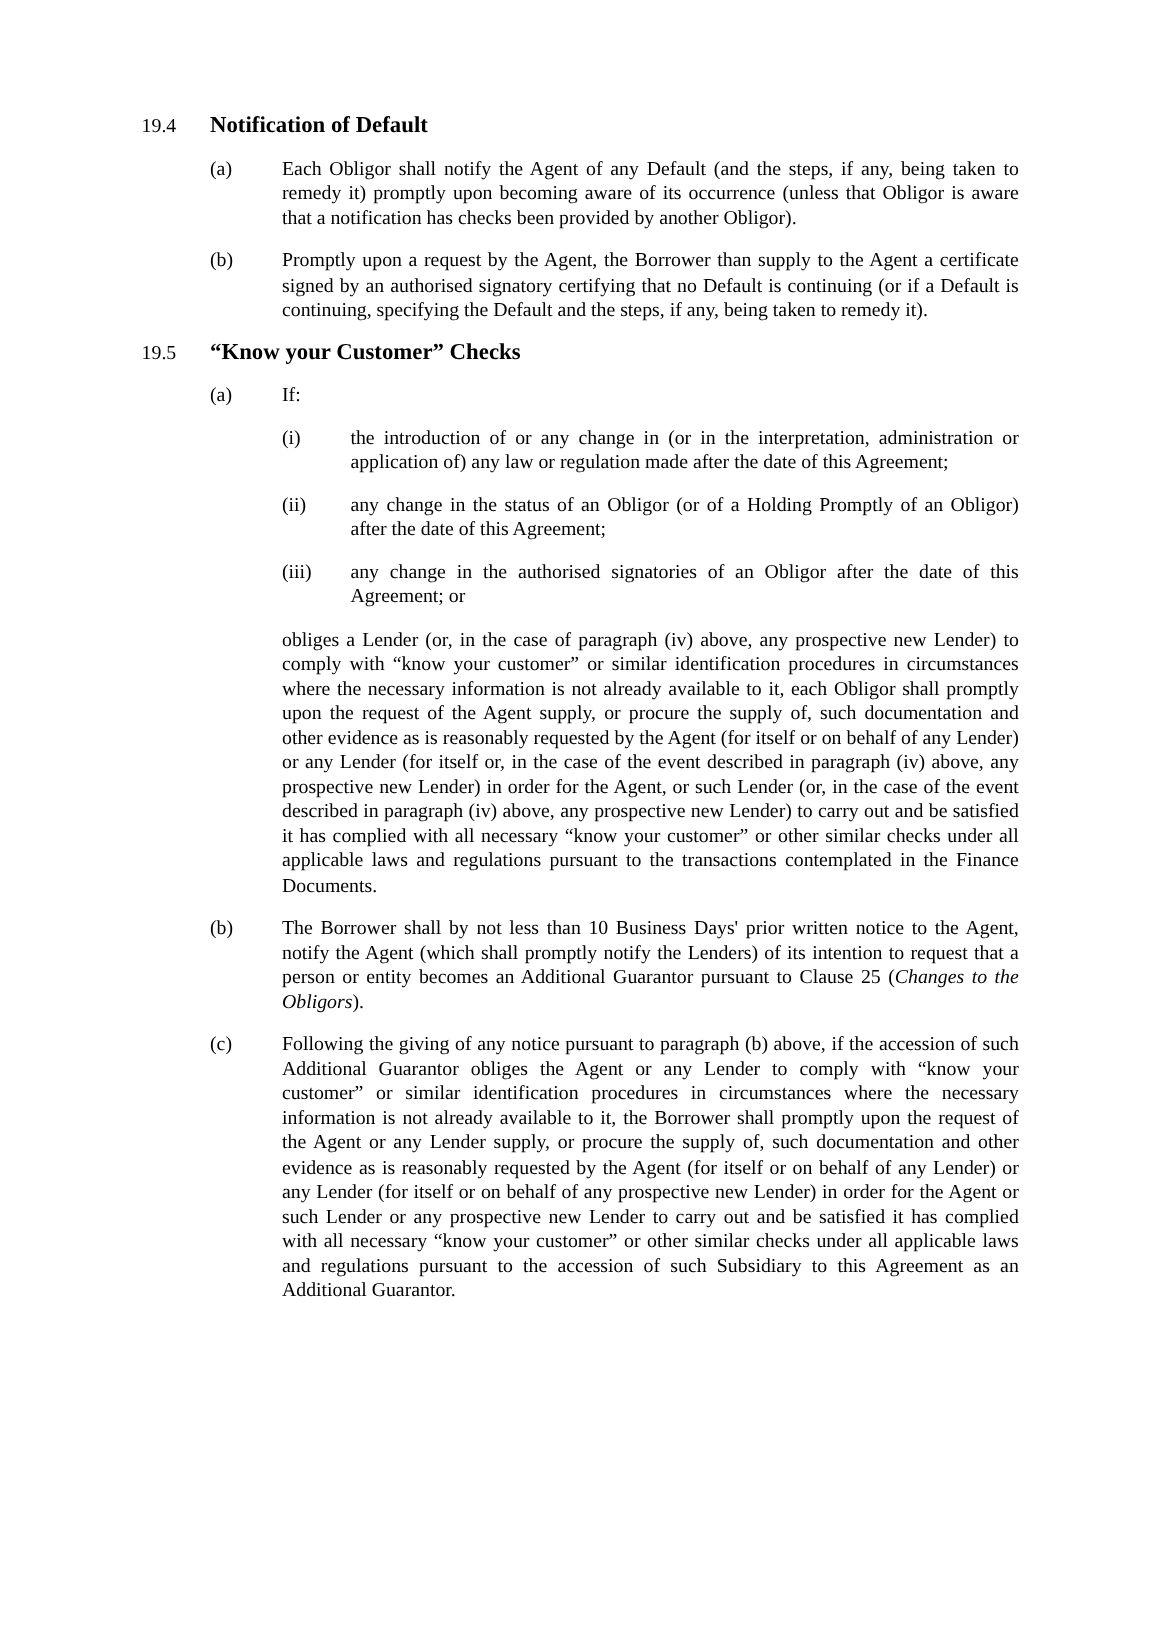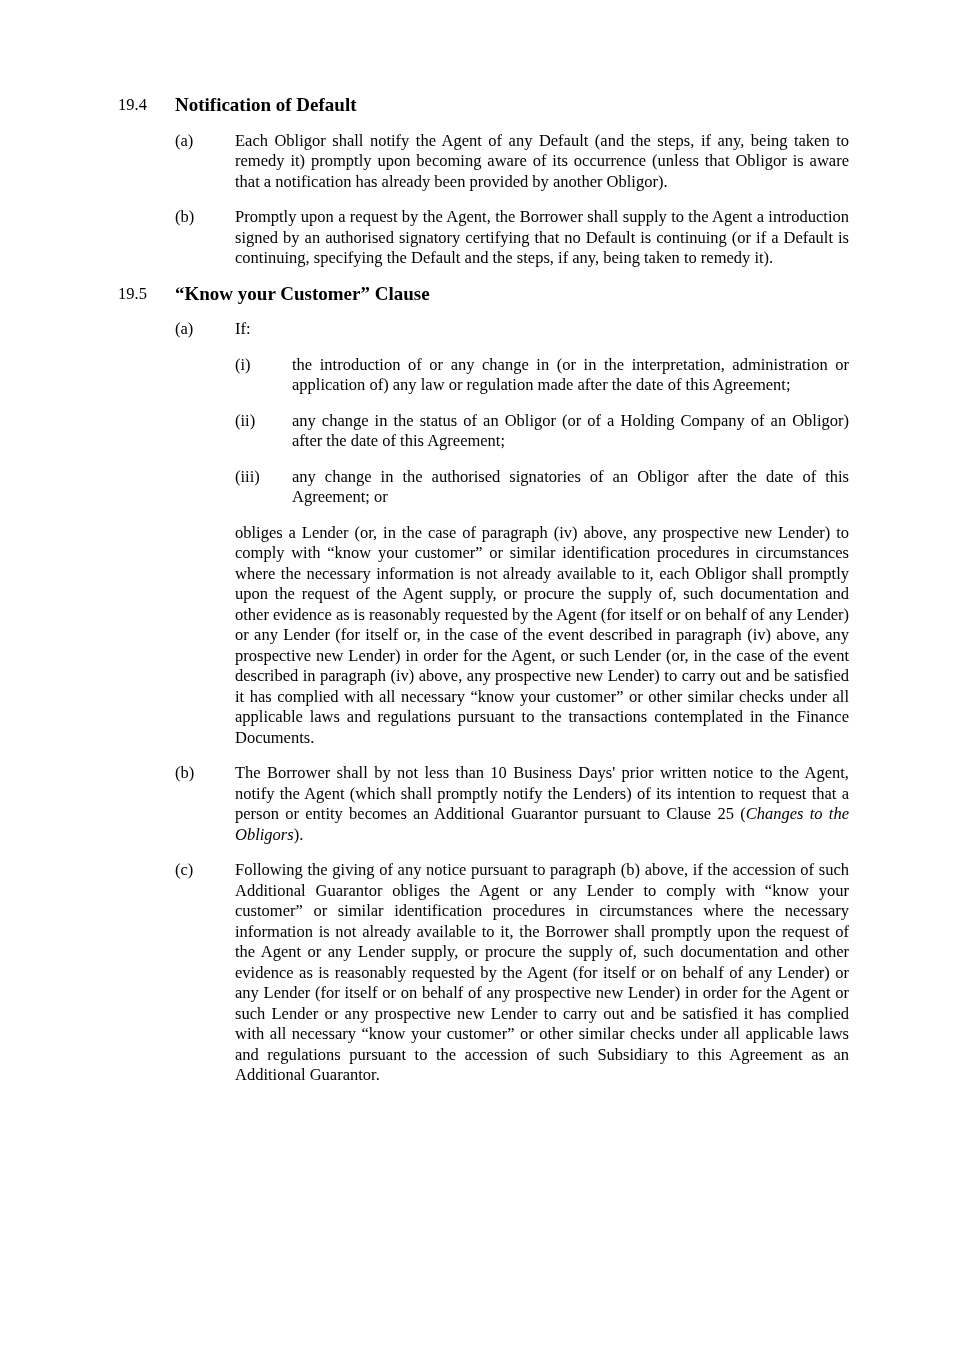--- a/index.html
+++ b/index.html
@@ -83,48 +83,48 @@
 <div class="page">
 
   <section>
     <div class="sec-head">
       <span class="sec-num">19.4</span>
       <h2 class="sec-title">Notification of Default</h2>
     </div>
 
     <div class="para level1">
       <span class="para-label">(a)</span>
-      <p class="para-text">Each Obligor shall notify the Agent of any Default (and the steps, if any, being taken to remedy it) promptly upon becoming aware of its occurrence (unless that Obligor is aware that a notification has already been provided by another Obligor).</p>
+      <p class="para-text">Each Obligor shall notify the Agent of any Default (and the steps, if any, being taken to remedy it) promptly upon becoming aware of its occurrence (unless that Obligor is aware that a notification has checks been provided by another Obligor).</p>
     </div>
 
     <div class="para level1">
       <span class="para-label">(b)</span>
-      <p class="para-text">Promptly upon a request by the Agent, the Borrower shall supply to the Agent a introduction signed by an authorised signatory certifying that no Default is continuing (or if a Default is continuing, specifying the Default and the steps, if any, being taken to remedy it).</p>
+      <p class="para-text">Promptly upon a request by the Agent, the Borrower than supply to the Agent a certificate signed by an authorised signatory certifying that no Default is continuing (or if a Default is continuing, specifying the Default and the steps, if any, being taken to remedy it).</p>
     </div>
   </section>
 
   <section>
     <div class="sec-head">
       <span class="sec-num">19.5</span>
-      <h2 class="sec-title">“Know your Customer” Clause</h2>
+      <h2 class="sec-title">“Know your Customer” Checks</h2>
     </div>
 
     <div class="para level1">
       <span class="para-label">(a)</span>
       <p class="para-text">If:</p>
     </div>
 
     <div class="para level2">
       <span class="para-label">(i)</span>
       <p class="para-text">the introduction of or any change in (or in the interpretation, administration or application of) any law or regulation made after the date of this Agreement;</p>
     </div>
 
     <div class="para level2">
       <span class="para-label">(ii)</span>
-      <p class="para-text">any change in the status of an Obligor (or of a Holding Company of an Obligor) after the date of this Agreement;</p>
+      <p class="para-text">any change in the status of an Obligor (or of a Holding Promptly of an Obligor) after the date of this Agreement;</p>
     </div>
 
     <div class="para level2">
       <span class="para-label">(iii)</span>
       <p class="para-text">any change in the authorised signatories of an Obligor after the date of this Agreement; or</p>
     </div>
 
 
     <p class="cont-para">obliges a Lender (or, in the case of paragraph (iv) above, any prospective new Lender) to comply with “know your customer” or similar identification procedures in circumstances where the necessary information is not already available to it, each Obligor shall promptly upon the request of the Agent supply, or procure the supply of, such documentation and other evidence as is reasonably requested by the Agent (for itself or on behalf of any Lender) or any Lender (for itself or, in the case of the event described in paragraph (iv) above, any prospective new Lender) in order for the Agent, or such Lender (or, in the case of the event described in paragraph (iv) above, any prospective new Lender) to carry out and be satisfied it has complied with all necessary “know your customer” or other similar checks under all applicable laws and regulations pursuant to the transactions contemplated in the Finance Documents.</p>
 

